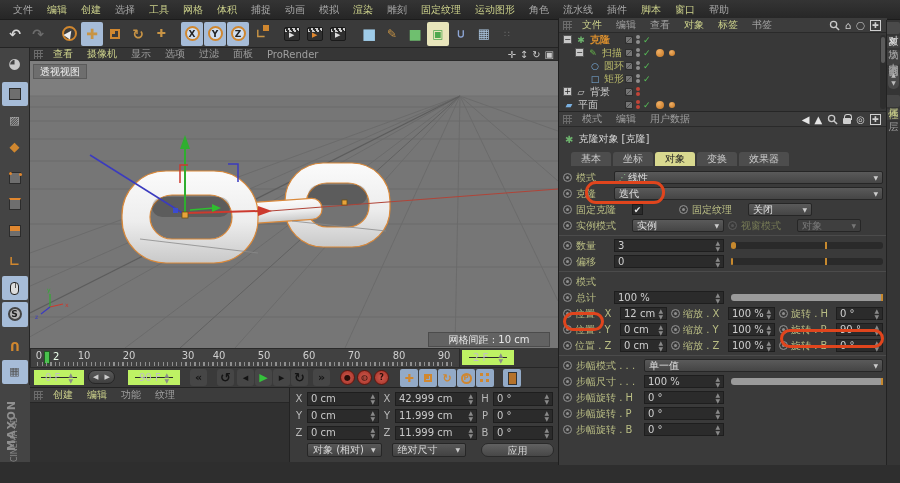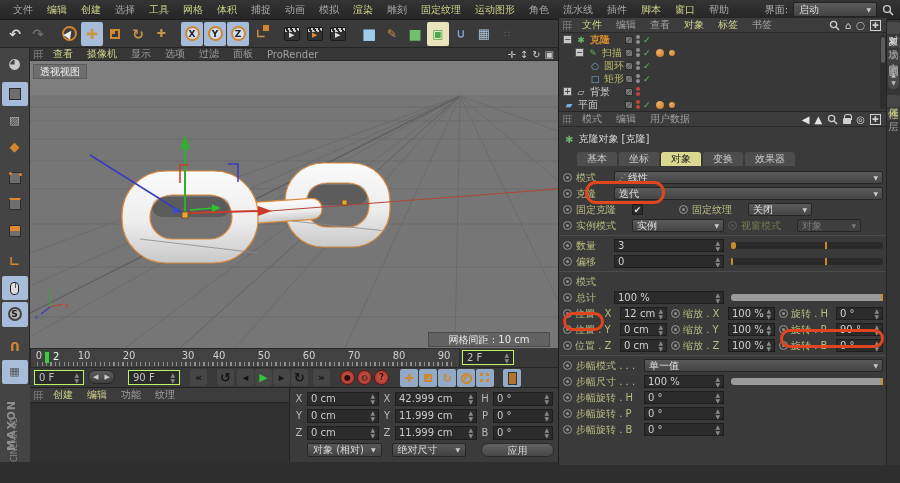--- a/index.html
+++ b/index.html
@@ -54,21 +54,21 @@
 
 #ruler{left:30px;top:348px;width:430px;height:20px;background:#414141;border:1px solid #2a2a2a;position:absolute}
 .tick{position:absolute;top:1px;transform:translateX(-50%);color:#cfcfcf}
 #ticks{position:absolute;left:6px;right:6px;bottom:1px;height:4px;background:repeating-linear-gradient(90deg,#8f8f8f 0 1px,transparent 1px 4.5px)}
 #playhead{position:absolute;left:13px;top:2px;width:6px;height:13px;background:#49c24d;border:1px solid #1f5c20}
 #phlabel{position:absolute;left:22px;top:2px;color:#eaffea}
 #curframe{left:462px;top:350px;width:52px;height:15px}
 #tlgap{left:460px;top:348px;width:98px;height:20px;background:#383838;border-bottom:1px solid #262626}
 
 #transport{left:30px;top:368px;width:528px;height:20px;background:#3a3a3a;border-bottom:1px solid #232323}
-.tfld{position:absolute;height:15px;background:#2b2b2b;border:1px solid #bef264;color:#c0c0c0;display:flex;align-items:center;padding:0 4px;justify-content:space-between}
+.tfld{position:absolute;height:15px;background:#2b2b2b;border:7px solid #bef264;color:#c0c0c0;display:flex;align-items:center;padding:0 4px;justify-content:space-between}
 .stp{color:#8a8a8a;font-size:6px;line-height:6px;text-align:center}
 .pill{position:absolute;display:flex;background:linear-gradient(#5a5a5a,#3f3f3f);border-radius:7px;border:1px solid #262626;height:14px;align-items:center;padding:0 4px;gap:6px;color:#ccc;font-size:7px}
 .trb{position:absolute;width:17px;height:17px;border-radius:3px;display:flex;align-items:center;justify-content:center;color:#141414;font-weight:bold;font-size:11px;background:#464646;top:1px}
 .trb.play{color:#35c23c}
 .rc{position:absolute;width:15px;height:15px;top:2px;border-radius:50%;background:radial-gradient(#d05a4e,#a33227);border:1px solid #5e160f;color:#2a0e09;font-size:8px;font-weight:bold;display:flex;align-items:center;justify-content:center}
 .kb{position:absolute;width:18px;height:18px;top:1px;border-radius:2px;background:#93aac7;display:flex;align-items:center;justify-content:center;color:#d0872f;font-size:11px;font-weight:bold}
 .pring{width:11px;height:11px;border:2px solid #d0872f;border-radius:50%;font-size:7px;display:flex;align-items:center;justify-content:center;color:#d0872f}
 .dots4{width:10px;height:10px;position:relative}
 .dots4::after{content:"";position:absolute;width:3px;height:3px;background:#d0872f;left:0;top:0;box-shadow:6px 0 #d0872f,0 6px #d0872f,6px 6px #d0872f}
 
@@ -104,21 +104,21 @@
 .dd2{display:flex;flex-direction:column;gap:1px}
 .dd2 i{width:4px;height:4px;border-radius:50%;background:#8f8f8f}
 .dd2.red i{background:#c24538}
 .chk{color:#58c258;font-size:9px;font-weight:bold}
 .tagball{width:8px;height:8px;border-radius:50%;background:radial-gradient(circle at 35% 30%,#f0b066,#c47420);margin-left:2px}
 .tagball.sm{width:6px;height:6px}
 #treesb{position:absolute;right:1px;top:2px;width:6px;height:74px;background:#2e2e2e;border-radius:3px}
 #treesb i{display:block;margin:2px 1px;width:4px;height:26px;background:#5b5b5b;border-radius:2px}
 
 #amtitle{position:absolute;left:0;top:112px;width:328px;height:18px;display:flex;align-items:center;gap:5px;padding-left:6px;color:#d6d6d6}
-#amtabs{position:absolute;left:0;top:132px;width:328px;height:16px;display:flex;gap:2px;padding-left:18px;align-items:flex-end}
+#amtabs{position:absolute;left:0;top:132px;width:328px;height:16px;display:flex;gap:2px;padding-left:12px;align-items:flex-end}
 .atab{background:#4d4d4d;color:#c9c9c9;padding:1px 10px;border-radius:3px 3px 0 0;line-height:12px}
 .atab.on{background:#d9d98f;color:#222}
 #ambody{position:absolute;left:0;top:149px;width:328px;height:298px;overflow:hidden;padding-top:2px}
 .sect{color:#e0e0e0;font-weight:bold;padding:2px 4px;border-bottom:1px solid #525252;margin-bottom:2px}
 .ar{display:flex;align-items:center;height:15px;margin:1px 4px;gap:4px}
 .rad{width:9px;height:9px;border:1px solid #909090;border-radius:50%;box-shadow:inset 0 0 0 2px #3a3a3a,inset 0 0 0 5px #8f8f8f;flex:none}
 .rad.dim{border-color:#5a5a5a;box-shadow:inset 0 0 0 2px #3a3a3a,inset 0 0 0 5px #555}
 .albl{color:#b9bd84;flex:none}
 .albl.dim{color:#767a55}
 .w34{width:34px}.w44{width:42px}.w64{width:64px}
@@ -163,31 +163,20 @@
     <span class="mi hl">渲染</span>
     <span class="mi">雕刻</span>
     <span class="mi hl">固定纹理</span>
     <span class="mi hl">运动图形</span>
     <span class="mi">角色</span>
     <span class="mi">流水线</span>
     <span class="mi">插件</span>
     <span class="mi hl">脚本</span>
     <span class="mi hl">窗口</span>
     <span class="mi">帮助</span>
-    <span id="iface">
-      <span class="lbl">界面:</span>
-      <span class="ddbox" style="width:84px">
-        <span>启动</span>
-        <span class="caret">▼</span>
-      </span>
-      <svg class="searchsvg" width="12" height="12" viewBox="0 0 12 12">
-          <circle cx="5" cy="5" r="3.4" fill="none" stroke="#c9c9c9" stroke-width="1.4"></circle>
-          <line x1="7.6" y1="7.6" x2="11" y2="11" stroke="#c9c9c9" stroke-width="1.6"></line>
-        </svg>
-    </span>
   </div>
 
   <div id="toolbar" class="abs">
     <span class="tb" style="color:#d5d5d5;font-weight:bold">↶</span>
     <span class="tb dim" style="font-weight:bold">↷</span>
     <span class="tsep"></span>
     <span class="tb">
         <span class="ring">
           <i class="cur"></i>
         </span>

